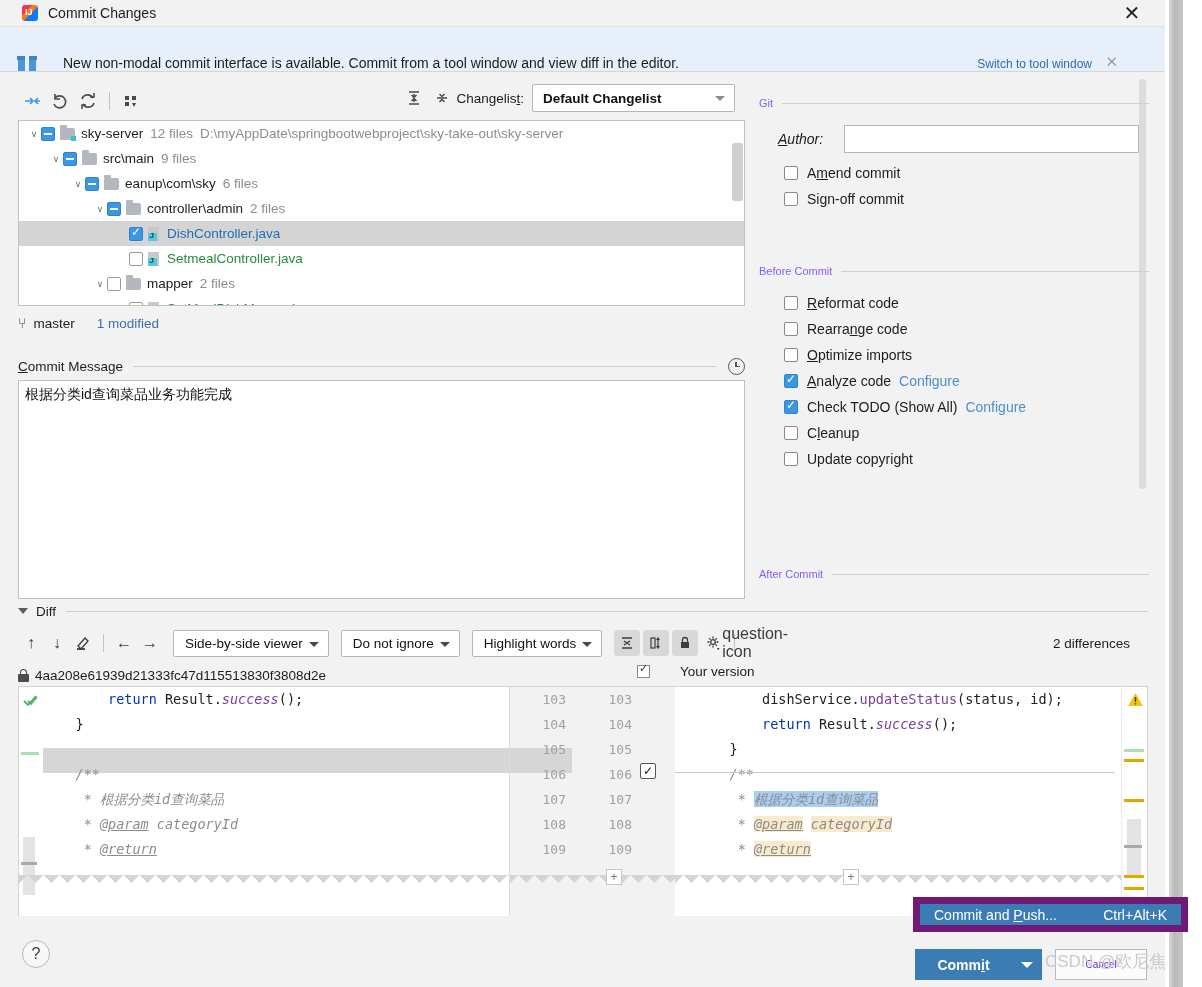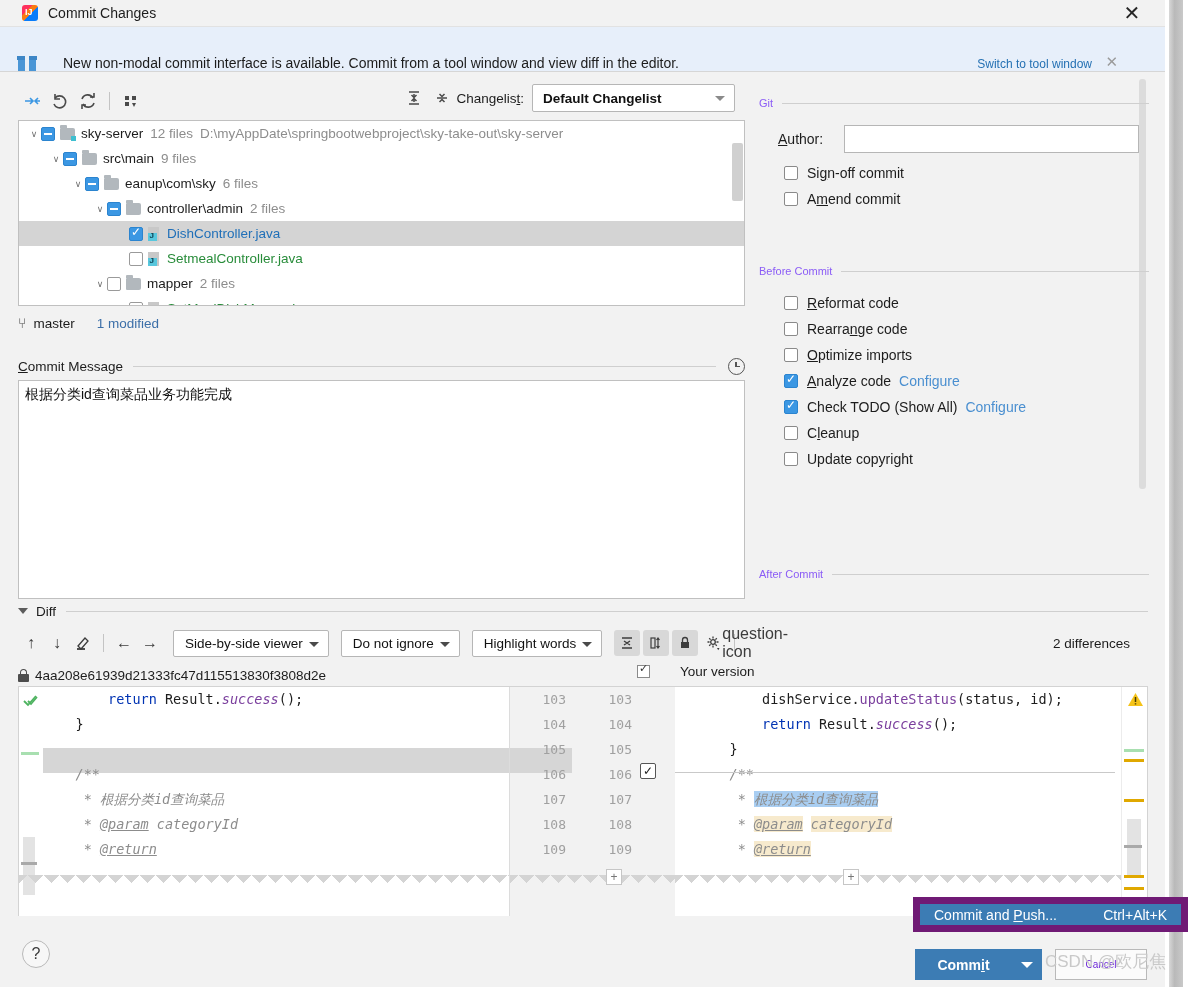--- a/index.html
+++ b/index.html
@@ -121,21 +121,21 @@
   .group-head .grule { flex: 1; height: 1px; background: #cfcfcf; }
   .opt-row { display: flex; align-items: center; height: 26px; }
   .opt-cbx { width: 14px; height: 14px; border: 1px solid #8a8a8a; background: #fff; border-radius: 2px;
              margin-right: 9px; position: relative; flex:none; }
   .opt-cbx.checked { background: #3b97e3; border-color: #2b84cf; }
   .opt-cbx.checked:after { content:"✓"; position:absolute; left:1px; top:-3px; color:#fff; font-size:12px; }
   .opt-label { font-size: 14px; color: #1c1c1c; }
   .opt-label u { text-decoration: underline; }
   .opt-link { font-size: 14px; color: #4a8fd0; margin-left: 8px; cursor: pointer; }
   .author-row { display: flex; align-items: center; height: 30px; }
-  .author-lbl { font-size: 14px; color: #1c1c1c; width: 66px; }
+  .author-lbl { font-size: 14px; color: #1c1c1c; width: 66px; font-style: italic; }
   .author-lbl u { text-decoration: underline; }
   .author-input { width: 295px; height: 28px; background: #fff; border: 1px solid #b6b6b6; }
   .rcol-sb { position: absolute; right: 19px; top: 7px; width: 7px; height: 410px; background: #dcdcdc; border-radius: 3px; }
 
   
   .diffsec { position: absolute; left: 0; top: 530px; width: 1165px; height: 386px; }
   .diff-head { position: absolute; left: 18px; top: 0px; width: 1130px; height: 18px; display: flex; align-items: center; }
   .diff-head .tri { width: 0; height: 0; border-left: 5px solid transparent; border-right: 5px solid transparent;
                     border-top: 6px solid #5c5c5c; margin-right: 8px; cursor: pointer; }
   .diff-head .dtext { font-size: 13.5px; color:#1c1c1c; padding-right: 10px; }
@@ -394,25 +394,25 @@
       </div>
 
       <div style="position:absolute; left:26px; top:52px; width:370px;">
         <div class="author-row">
           <div class="author-lbl"><span></span><u>A</u><span>uthor:</span></div>
           <input class="author-input" value="" style="">
         </div>
         <div id="git-cbx" style="margin-top:6px; margin-left:6px;">
             <div class="opt-row">
               <span class="opt-cbx"></span>
-              <span class="opt-label"><span>Si</span><u>g</u><span>n-off commit</span></span>
+              <span class="opt-label"><span>A</span><u>m</u><span>end commit</span></span>
             </div>
             <div class="opt-row">
               <span class="opt-cbx"></span>
-              <span class="opt-label"><span>A</span><u>m</u><span>end commit</span></span>
+              <span class="opt-label"><span>Si</span><u>g</u><span>n-off commit</span></span>
             </div>
           </div>
       </div>
 
       <div style="position:absolute; left:7px; top:190px; width:390px;">
         <div class="group-head">
           <span class="gtext">Before Commit</span>
           <span class="grule"></span>
         </div>
       </div>

